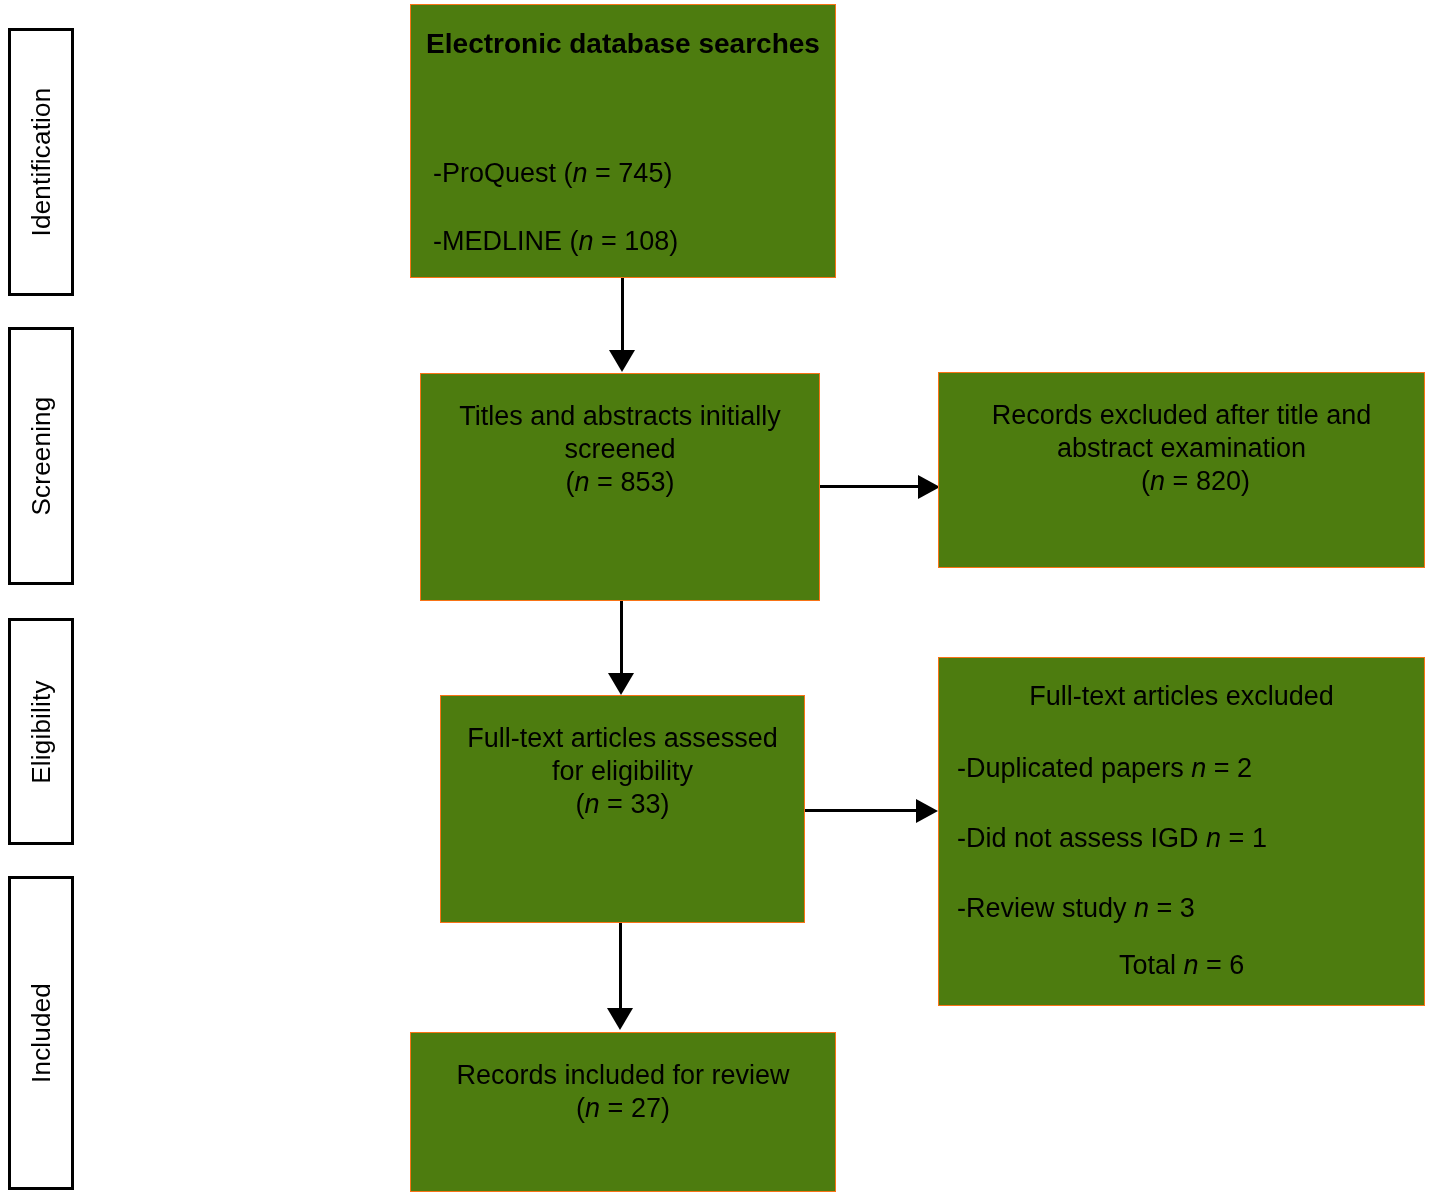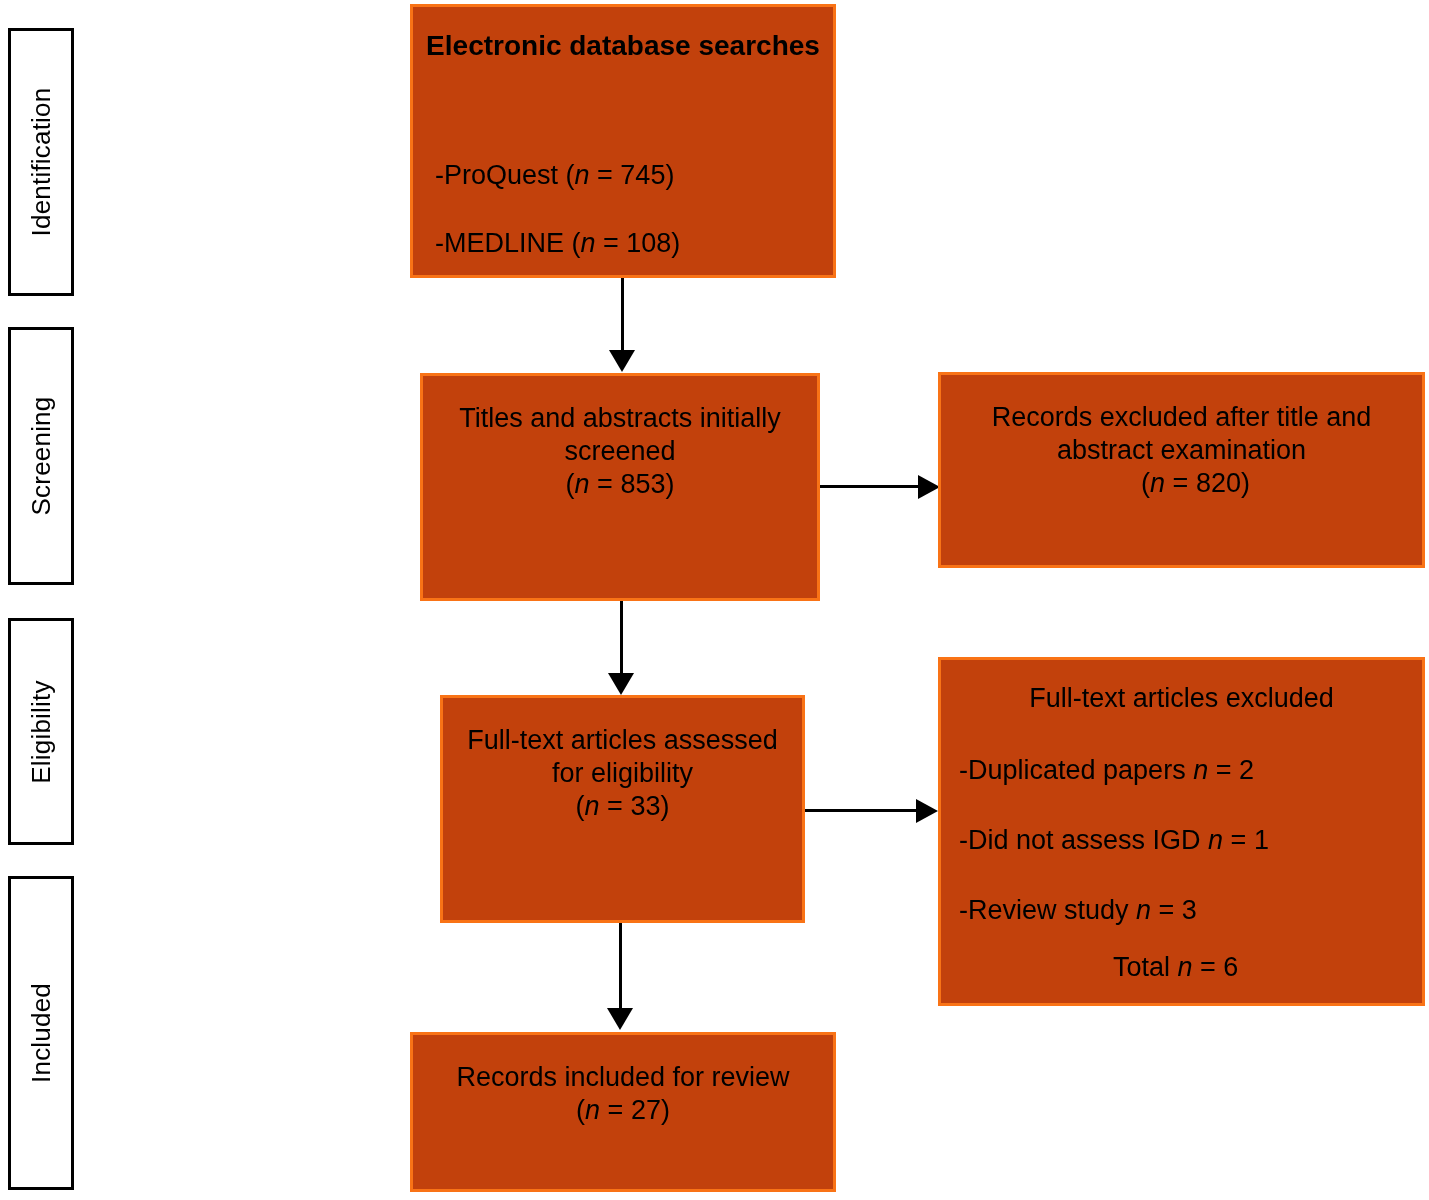--- a/index.html
+++ b/index.html
@@ -33,22 +33,22 @@
     transform: rotate(-90deg);
     white-space: nowrap;
     font-size: 26px;
     line-height: 1;
     letter-spacing: 0.2px;
   }
 
   
   .flow-box {
     position: absolute;
-    border: 3px solid #f97316;
-    background: #c2410c;
+    border: 1px solid #f97316;
+    background: #4d7c0f;
     box-sizing: border-box;
   }
   .box-title-bold {
     position: absolute;
     left: 0;
     right: 0;
     text-align: center;
     font-weight: bold;
     font-size: 28px;
     line-height: 1.1;
@@ -185,21 +185,21 @@
     </div>
 
     <div class="box-line-left" style="left:18px; top:164px;">
       <span>-Did not assess IGD </span><span class="ital">n</span><span> = 1</span>
     </div>
 
     <div class="box-line-left" style="left:18px; top:234px;">
       <span>-Review study </span><span class="ital">n</span><span> = 3</span>
     </div>
 
-    <div class="box-line-left" style="left:172px; top:291px;">
+    <div class="box-line-left" style="left:180px; top:291px;">
       <span>Total </span><span class="ital">n</span><span> = 6</span>
     </div>
   </div>
 
   <div class="v-line" style="left:619px; top:923px; height:88px;"></div>
   <div class="arrow-down" style="left:607px; top:1008px;"></div>
 
   <div class="flow-box" style="left:410px; top:1032px; width:426px; height:160px;">
     <div class="box-title" style="top:26px;">Records included for review</div>
     <div class="box-line-center" style="top:59px;">

